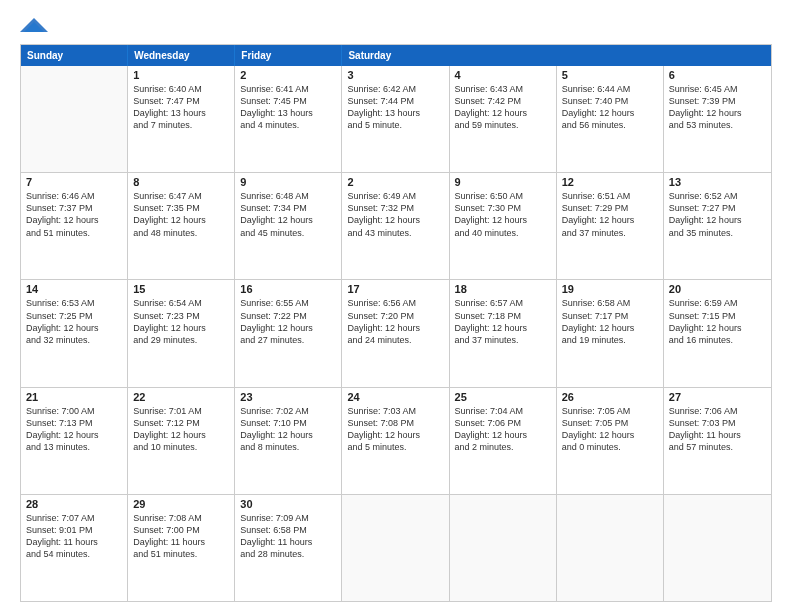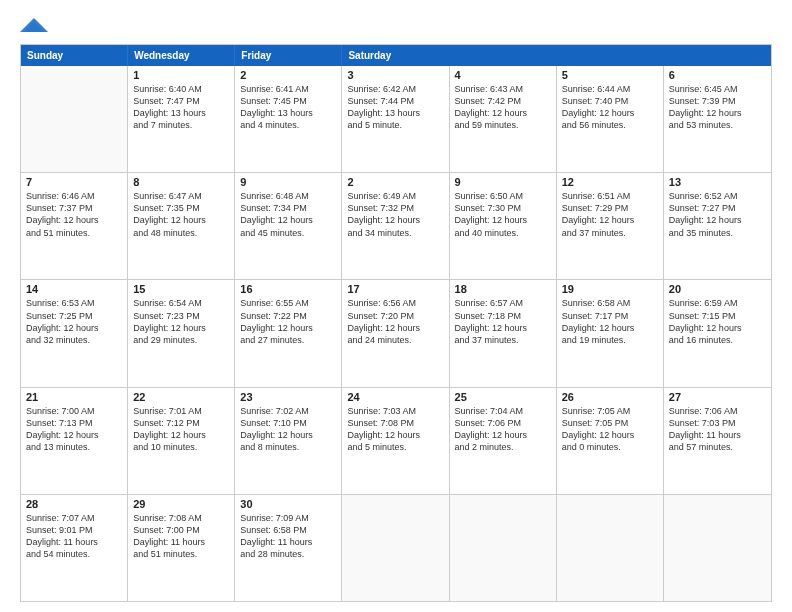--- a/index.html
+++ b/index.html
@@ -210,21 +210,21 @@
             <div class="cell-line">Sunrise: 6:48 AM</div>
             <div class="cell-line">Sunset: 7:34 PM</div>
             <div class="cell-line">Daylight: 12 hours</div>
             <div class="cell-line">and 45 minutes.</div>
           </div>
           <div class="cal-cell">
             <div class="day-num">2</div>
             <div class="cell-line">Sunrise: 6:49 AM</div>
             <div class="cell-line">Sunset: 7:32 PM</div>
             <div class="cell-line">Daylight: 12 hours</div>
-            <div class="cell-line">and 34 minutes.</div>
+            <div class="cell-line">and 43 minutes.</div>
           </div>
           <div class="cal-cell">
             <div class="day-num">9</div>
             <div class="cell-line">Sunrise: 6:50 AM</div>
             <div class="cell-line">Sunset: 7:30 PM</div>
             <div class="cell-line">Daylight: 12 hours</div>
             <div class="cell-line">and 40 minutes.</div>
           </div>
           <div class="cal-cell">
             <div class="day-num">12</div>

